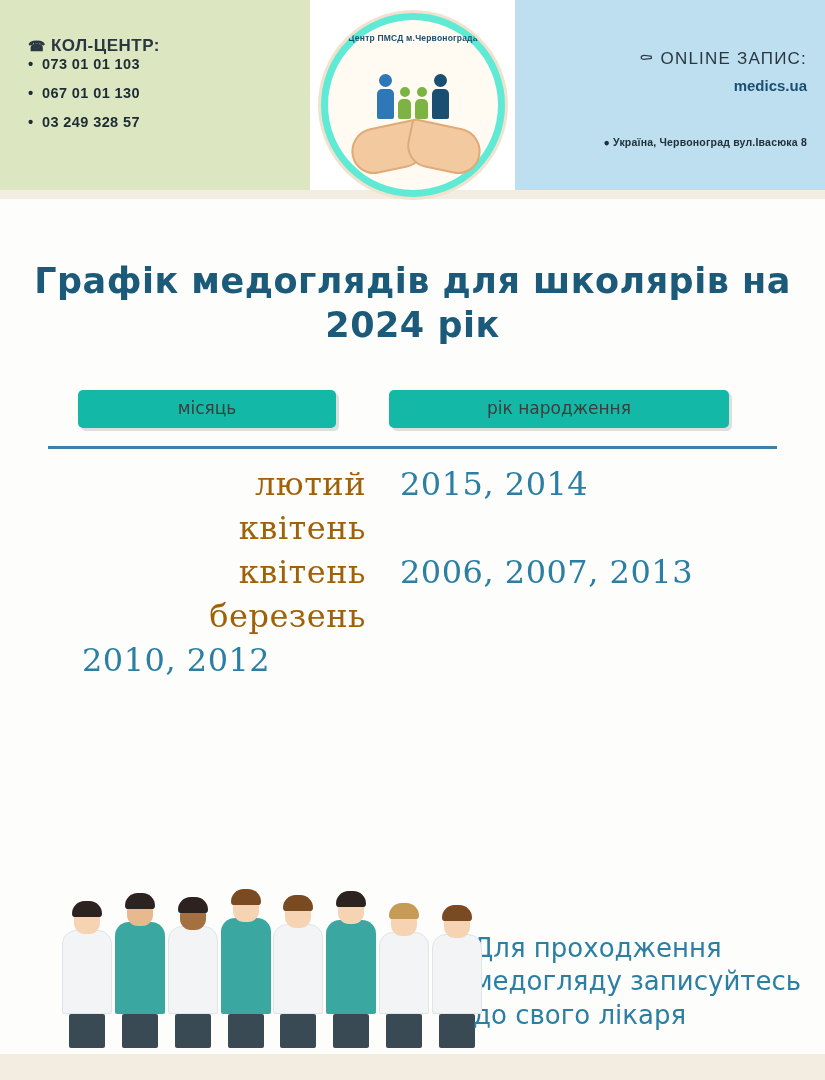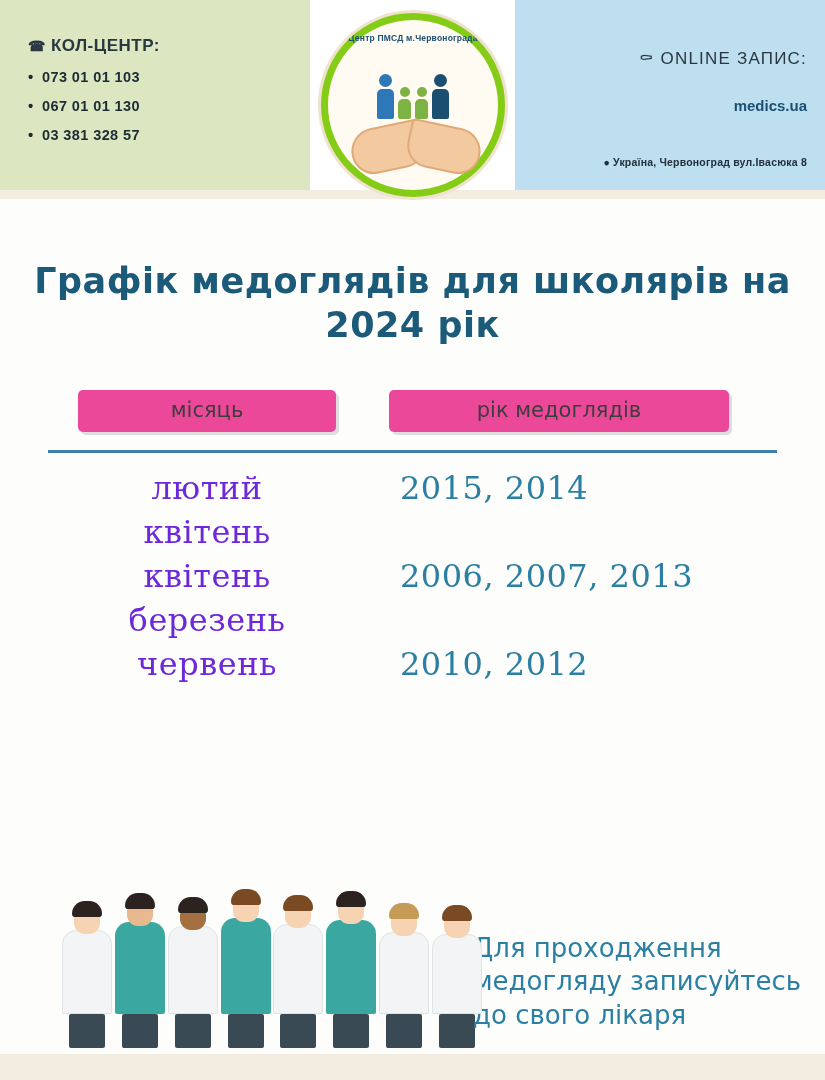--- a/index.html
+++ b/index.html
@@ -48,21 +48,21 @@
     font-weight: bold;
     color: #2a3740;
     letter-spacing: .5px;
     display: flex;
     align-items: center;
     gap: 5px;
   }
   .cc-title .phone-ico {
     font-size: 14px; color: #2a3740;
   }
-  .cc-list { margin-top: 13px; }
+  .cc-list { }
   .cc-item {
     font-size: 14.5px;
     font-weight: bold;
     color: #1d2b33;
     margin-bottom: 13px;
     padding-left: 14px;
     position: relative;
     letter-spacing: .4px;
   }
   .cc-item::before {
@@ -74,41 +74,41 @@
   .online-title {
     font-size: 17px;
     color: #2a3740;
     letter-spacing: 1.2px;
     display: flex;
     justify-content: flex-end;
     align-items: center;
     gap: 6px;
   }
   .online-site {
-    margin-top: 28px;
+    margin-top: 8px;
     font-size: 15px;
     font-weight: bold;
     color: #1b4f72;
   }
   .addr {
     margin-top: 42px;
     font-size: 10.5px;
     font-weight: bold;
     color: #20303a;
     letter-spacing: .2px;
     white-space: nowrap;
   }
 
   
   .logo {
     position: absolute;
     left: 318px; top: 10px;
     width: 190px; height: 190px;
     border-radius: 50%;
-    background: #84cc16;
+    background: #5eead4;
     border: 3px solid #f0e2cd;
     overflow: hidden;
   }
   .logo-ring {
     position: absolute; inset: 7px;
     border-radius: 50%;
     background: #fffaf2;
   }
   .logo-text {
     position: absolute;
@@ -162,25 +162,25 @@
   
   .table-wrap {
     margin-top: 42px;
     padding: 0 48px;
   }
   .head-row {
     display: flex;
     align-items: center;
   }
   .pill {
-    background: #ec4899;
+    background: #14b8a6;
     border-radius: 5px;
     color: #3d3d3d;
     font-family: "DejaVu Sans", sans-serif;
-    font-size: 21px;
+    font-size: 17px;
     text-align: center;
     padding: 8px 0 10px;
     box-shadow: 3px 3px 0 rgba(0,0,0,.12);
   }
   .pill-month { width: 258px; margin-left: 30px; }
   .pill-year  { width: 340px; margin-left: 53px; }
 
   .hr {
     margin-top: 18px;
     height: 3px;
@@ -189,24 +189,24 @@
   }
 
   .rows { margin-top: 16px; }
   .row {
     display: flex;
     align-items: baseline;
     margin-bottom: 6px;
   }
   .cell-month {
     width: 318px;
-    text-align: center;
+    text-align: right;
     font-family: "DejaVu Serif", serif;
     font-size: 32px;
-    color: #6d28d9;
+    color: #a16207;
     letter-spacing: .5px;
   }
   .cell-year {
     flex: 1;
     text-align: left;
     padding-left: 34px;
     font-family: "DejaVu Serif", serif;
     font-size: 32px;
     color: #2a7fa3;
     letter-spacing: .5px;
@@ -288,21 +288,21 @@
   <div class="header">
 
     <div class="header-left">
       <div class="cc-title">
         <span class="phone-ico">☎</span>
         <span>КОЛ-ЦЕНТР:</span>
       </div>
       <div class="cc-list">
         <div class="cc-item">073 01 01 103</div>
         <div class="cc-item">067 01 01 130</div>
-        <div class="cc-item">03 381 328 57</div>
+        <div class="cc-item">03 249 328 57</div>
       </div>
     </div>
 
     <div class="header-mid"></div>
 
     <div class="header-right">
       <div class="online-title">
         <span>⚰</span>
         <span>ONLINE ЗАПИС:</span>
       </div>
@@ -341,41 +341,40 @@
         <div class="hand r"></div>
       </div>
     </div>
   </div>
 
   <div class="title">Графік медоглядів для школярів на 2024 рік</div>
 
   <div class="table-wrap">
     <div class="head-row">
       <div class="pill pill-month">місяць</div>
-      <div class="pill pill-year">рік медоглядів</div>
+      <div class="pill pill-year">рік народження</div>
     </div>
     <div class="hr"></div>
 
     <div class="rows">
       <div class="row">
         <div class="cell-month">лютий</div>
         <div class="cell-year">2015, 2014</div>
       </div>
       <div class="row">
         <div class="cell-month">квітень</div>
       </div>
       <div class="row">
         <div class="cell-month">квітень</div>
         <div class="cell-year">2006, 2007, 2013</div>
       </div>
       <div class="row">
         <div class="cell-month">березень</div>
       </div>
       <div class="row">
-        <div class="cell-month">червень</div>
         <div class="cell-year">2010, 2012</div>
       </div>
     </div>
   </div>
 
   <div class="bottom">
     <div class="doctors">
       <div class="doc">
         <div class="hair hair-dark"></div>
           <div class="head skin-l"></div>

